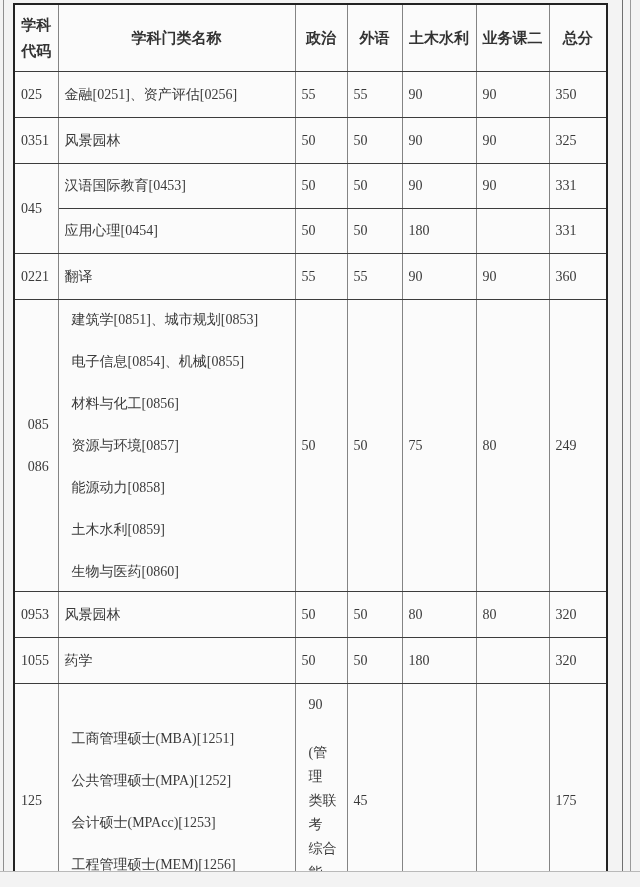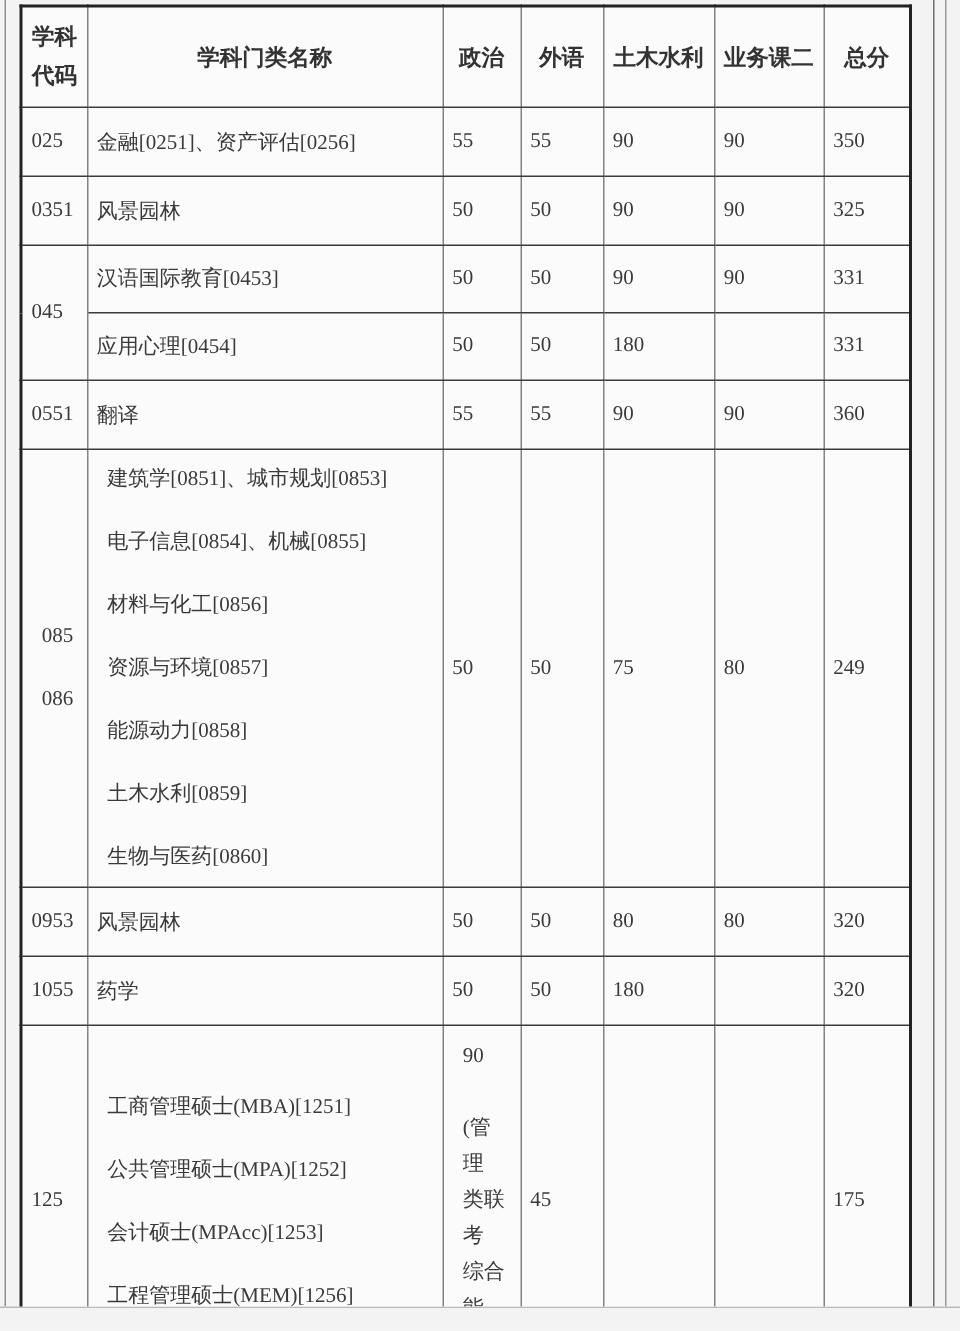--- a/index.html
+++ b/index.html
@@ -148,21 +148,21 @@
       <tr class="r-sub">
         <td>应用心理[0454]</td>
         <td>50</td>
         <td>50</td>
         <td>180</td>
         <td></td>
         <td>331</td>
       </tr>
 
       <tr class="r-normal">
-        <td>0551</td>
+        <td>0221</td>
         <td>翻译</td>
         <td>55</td>
         <td>55</td>
         <td>90</td>
         <td>90</td>
         <td>360</td>
       </tr>
 
       <tr>
         <td class="code-multi">085

